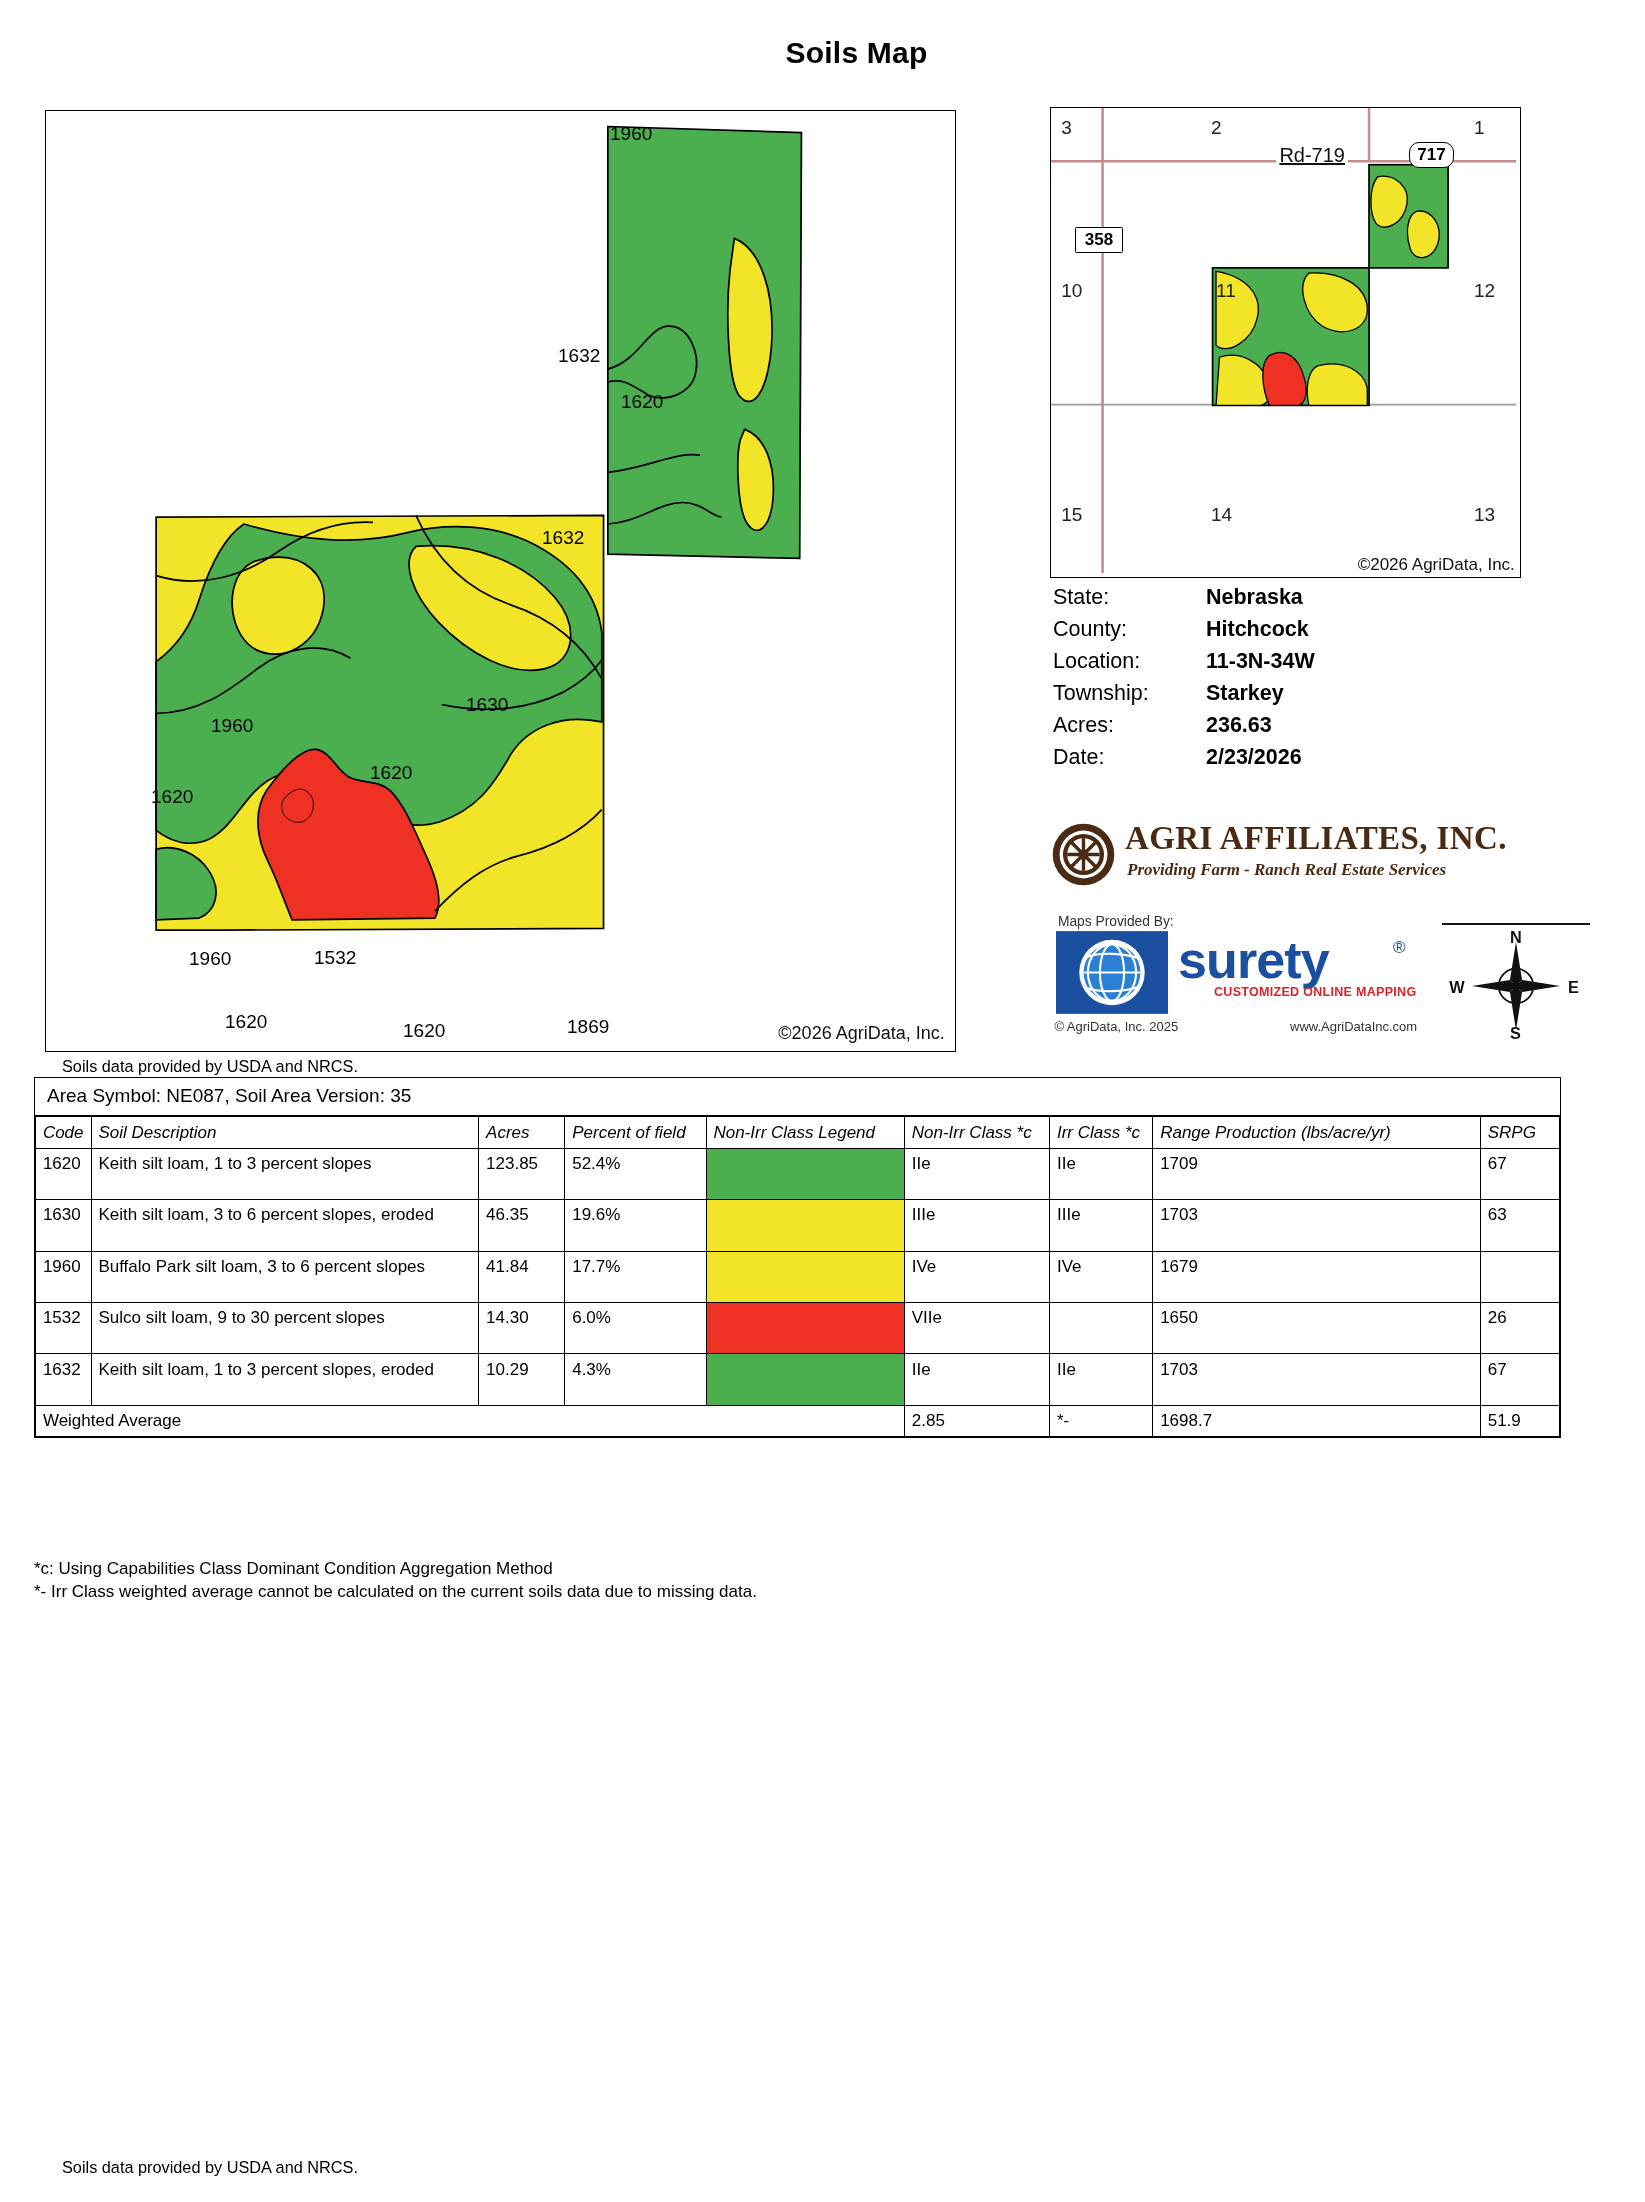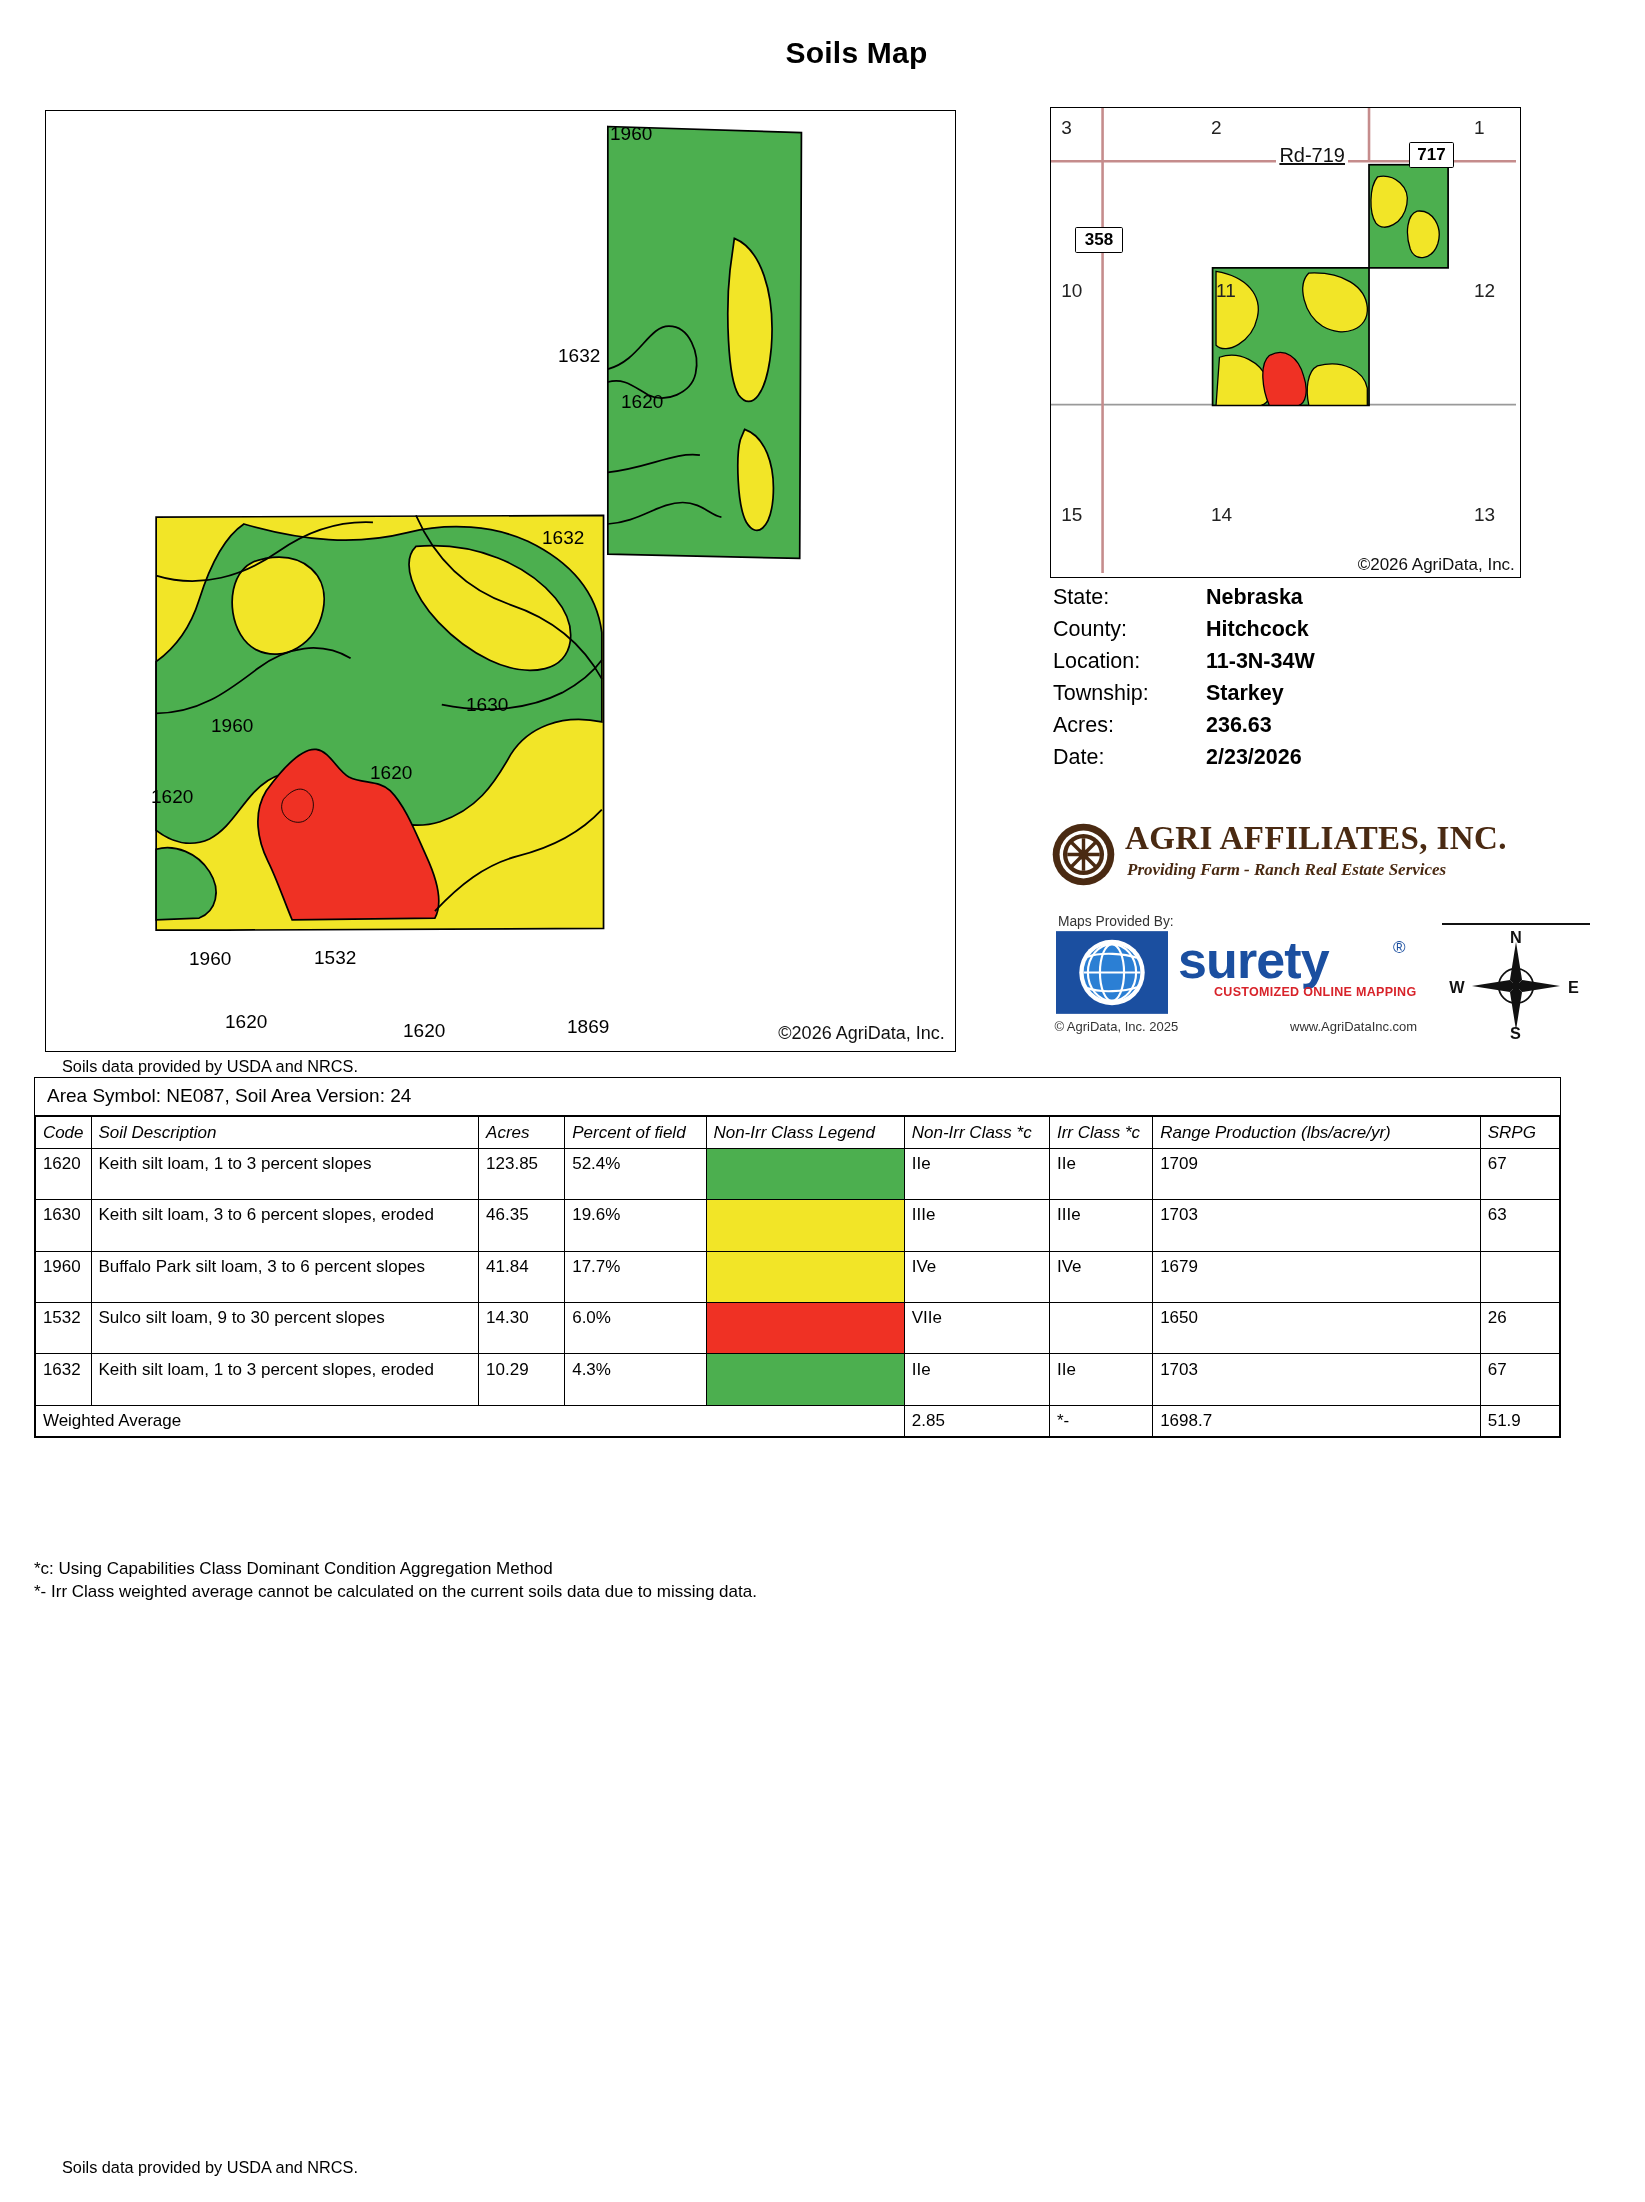--- a/index.html
+++ b/index.html
@@ -363,21 +363,21 @@
     <div class="loc-num" style="left:160px; top:8.6px;">2</div>
     <div class="loc-num" style="left:423px; top:8.6px;">1</div>
     <div class="loc-num" style="left:10.3px; top:172px;">10</div>
     <div class="loc-num" style="left:165px; top:172px;">11</div>
     <div class="loc-num" style="left:423px; top:172px;">12</div>
     <div class="loc-num" style="left:10.3px; top:396px;">15</div>
     <div class="loc-num" style="left:160px; top:396px;">14</div>
     <div class="loc-num" style="left:423px; top:396px;">13</div>
 
     <div class="loc-road-label" style="left:225px; top:36px; background:#fff; padding:0 3.4px;text-decoration:underline;">Rd-719</div>
-    <div class="hwy-box" style="left:358px; top:34px; width:43px;">717</div>
+    <div class="hwy-box" style="left:358px; top:34px; width:43px;border-radius:10px;">717</div>
     <div class="hwy-box" style="left:24px; top:119px; width:46px;">358</div>
     <div class="loc-copyright">©2026 AgriData, Inc.</div>
   </div>
 
   <div class="info">
     <div class="info-row">
       <span class="info-key">State:</span>
       <span class="info-val">Nebraska</span>
     </div>
     <div class="info-row">
@@ -453,21 +453,21 @@
       <polygon points="94,94 63,63 70,70" fill="#111"></polygon>
       <circle cx="59" cy="59" r="5" fill="#111"></circle>
     </svg>
     <div class="compass-letter" style="left:71px; top:12px;">N</div>
     <div class="compass-letter" style="left:71px; top:108px;">S</div>
     <div class="compass-letter" style="left:129px; top:62px;">E</div>
     <div class="compass-letter" style="left:10.3px; top:62px;">W</div>
   </div>
 
   <div class="table-wrap">
-    <div class="area-symbol">Area Symbol: NE087, Soil Area Version: 24</div>
+    <div class="area-symbol">Area Symbol: NE087, Soil Area Version: 35</div>
     <table class="soils">
       <colgroup>
         <col style="width:53px">
         <col style="width:387px">
         <col style="width:86px">
         <col style="width:141px">
         <col style="width:198px">
         <col style="width:145px">
         <col style="width:103px">
         <col style="width:327px">

